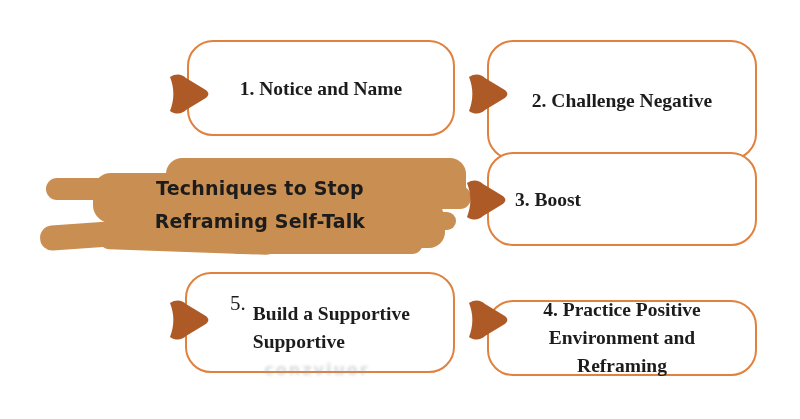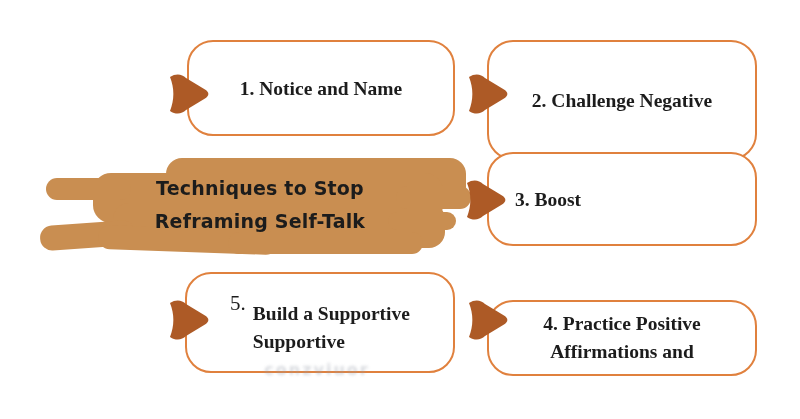--- a/index.html
+++ b/index.html
@@ -101,21 +101,22 @@
   <div class="box box-2">
     <div>2. Challenge Negative</div>
   </div>
 
   <div class="box box-3">
     <div>3. Boost</div>
   </div>
 
   <div class="box box-4">
     <div>4. Practice Positive</div>
-    <div>Affirmations and</div>
+    <div>Environment and</div>
+    <div>Reframing</div>
   </div>
 
   <div class="box box-5">
     <div class="box5-row">
       <span class="box5-num">5.</span>
       <div class="box5-text">
         <div>Build a Supportive</div>
         <div>Supportive</div>
       </div>
     </div>

